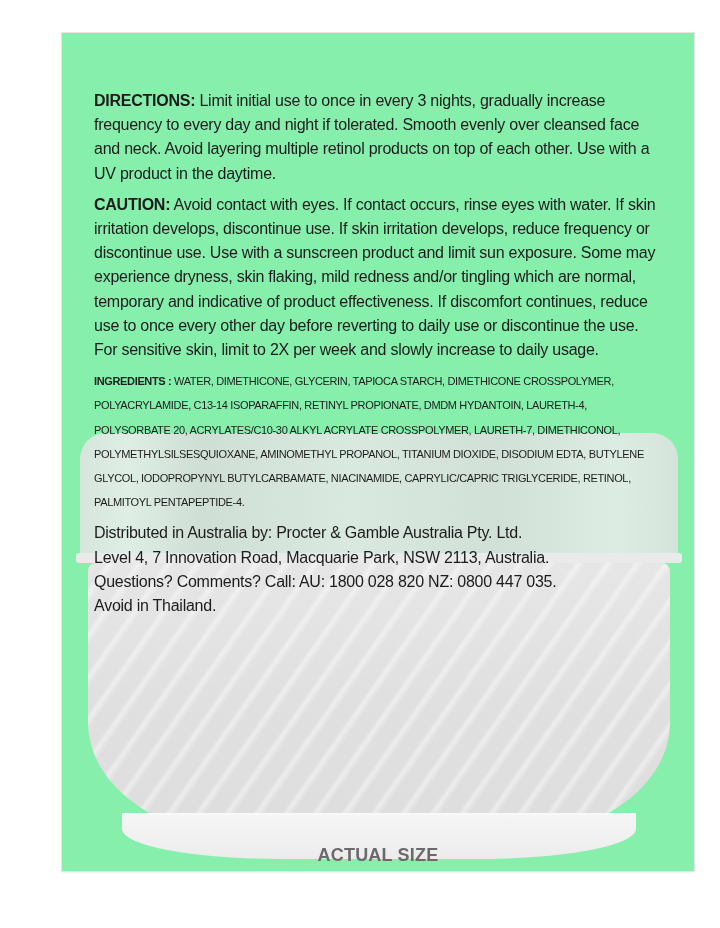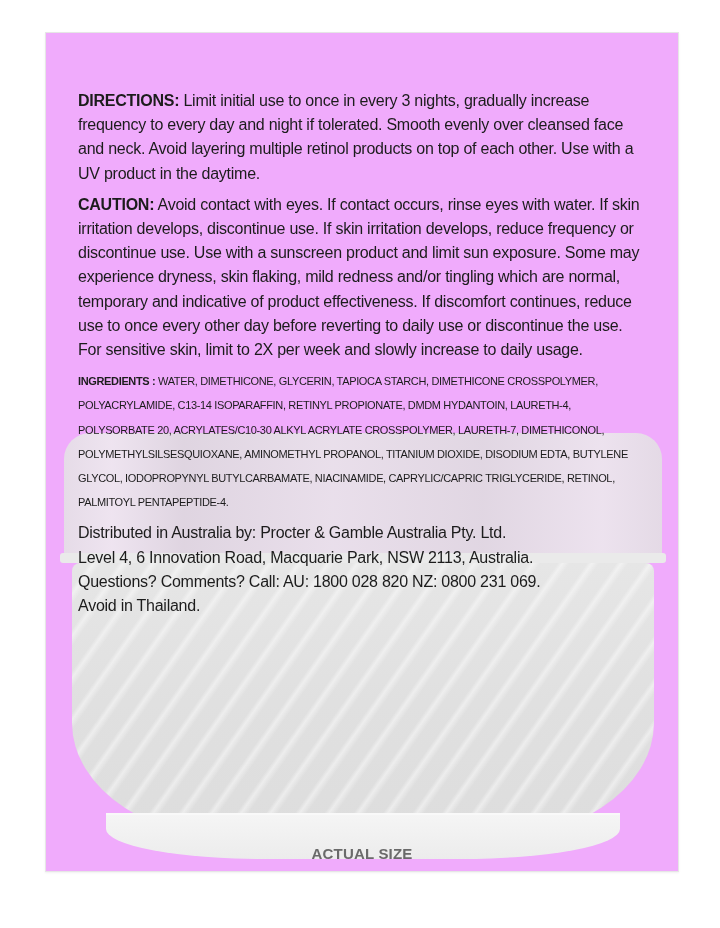--- a/index.html
+++ b/index.html
@@ -9,25 +9,25 @@
     }
     body {
       width: 720px;
       height: 928px;
       position: relative;
       overflow: hidden;
       font-family: "Liberation Sans", sans-serif;
     }
     .panel {
       position: absolute;
-      left: 45px;
+      left: 61px;
       top: 32px;
       width: 632px;
       height: 838px;
-      background: #f0abfc;
+      background: #86efac;
       border: 1px solid #e6e6e6;
       box-shadow: 0 1px 2px rgba(0,0,0,0.06);
       overflow: hidden;
     }
     
     .jar-lid {
       position: absolute;
       left: 18px;
       top: 400px;
       width: 598px;
@@ -89,21 +89,21 @@
     .distribution span {
       display: block;
     }
     .actual-size {
       position: absolute;
       left: 0;
       width: 632px;
       top: 812px;
       text-align: center;
       font-weight: bold;
-      font-size: 15px;
+      font-size: 18px;
       letter-spacing: 0.2px;
       color: #6a6a6a;
     }
   </style>
 </head>
 <body>
 
 <div class="panel">
 
   <div class="jar-lid"></div>
@@ -116,20 +116,20 @@
       <span class="label">DIRECTIONS:</span><span> Limit initial use to once in every 3 nights, gradually increase frequency to every day and night if tolerated. Smooth evenly over cleansed face and neck. Avoid layering multiple retinol products on top of each other. Use with a UV product in the daytime.</span>
     </p>
     <p>
       <span class="label">CAUTION:</span><span> Avoid contact with eyes. If contact occurs, rinse eyes with water. If skin irritation develops, discontinue use. If skin irritation develops, reduce frequency or discontinue use. Use with a sunscreen product and limit sun exposure. Some may experience dryness, skin flaking, mild redness and/or tingling which are normal, temporary and indicative of product effectiveness. If discomfort continues, reduce use to once every other day before reverting to daily use or discontinue the use. For sensitive skin, limit to 2X per week and slowly increase to daily usage.</span>
     </p>
     <p class="ingredients">
       <span class="label">INGREDIENTS :</span><span> WATER, DIMETHICONE, GLYCERIN, TAPIOCA STARCH, DIMETHICONE CROSSPOLYMER, POLYACRYLAMIDE, C13-14 ISOPARAFFIN, RETINYL PROPIONATE, DMDM HYDANTOIN, LAURETH-4, POLYSORBATE 20, ACRYLATES/C10-30 ALKYL ACRYLATE CROSSPOLYMER, LAURETH-7, DIMETHICONOL, POLYMETHYLSILSESQUIOXANE, AMINOMETHYL PROPANOL, TITANIUM DIOXIDE, DISODIUM EDTA, BUTYLENE GLYCOL, IODOPROPYNYL BUTYLCARBAMATE, NIACINAMIDE, CAPRYLIC/CAPRIC TRIGLYCERIDE, RETINOL, PALMITOYL PENTAPEPTIDE-4.</span>
     </p>
     <p class="distribution">
       <span>Distributed in Australia by: Procter &amp; Gamble Australia Pty. Ltd.</span>
-      <span>Level 4, 6 Innovation Road, Macquarie Park, NSW 2113, Australia.</span>
-      <span>Questions? Comments? Call: AU: 1800 028 820 NZ: 0800 231 069.</span>
+      <span>Level 4, 7 Innovation Road, Macquarie Park, NSW 2113, Australia.</span>
+      <span>Questions? Comments? Call: AU: 1800 028 820 NZ: 0800 447 035.</span>
       <span>Avoid in Thailand.</span>
     </p>
   </div>
 
   <div class="actual-size">ACTUAL SIZE</div>
 </div>
 
 </body></html>

